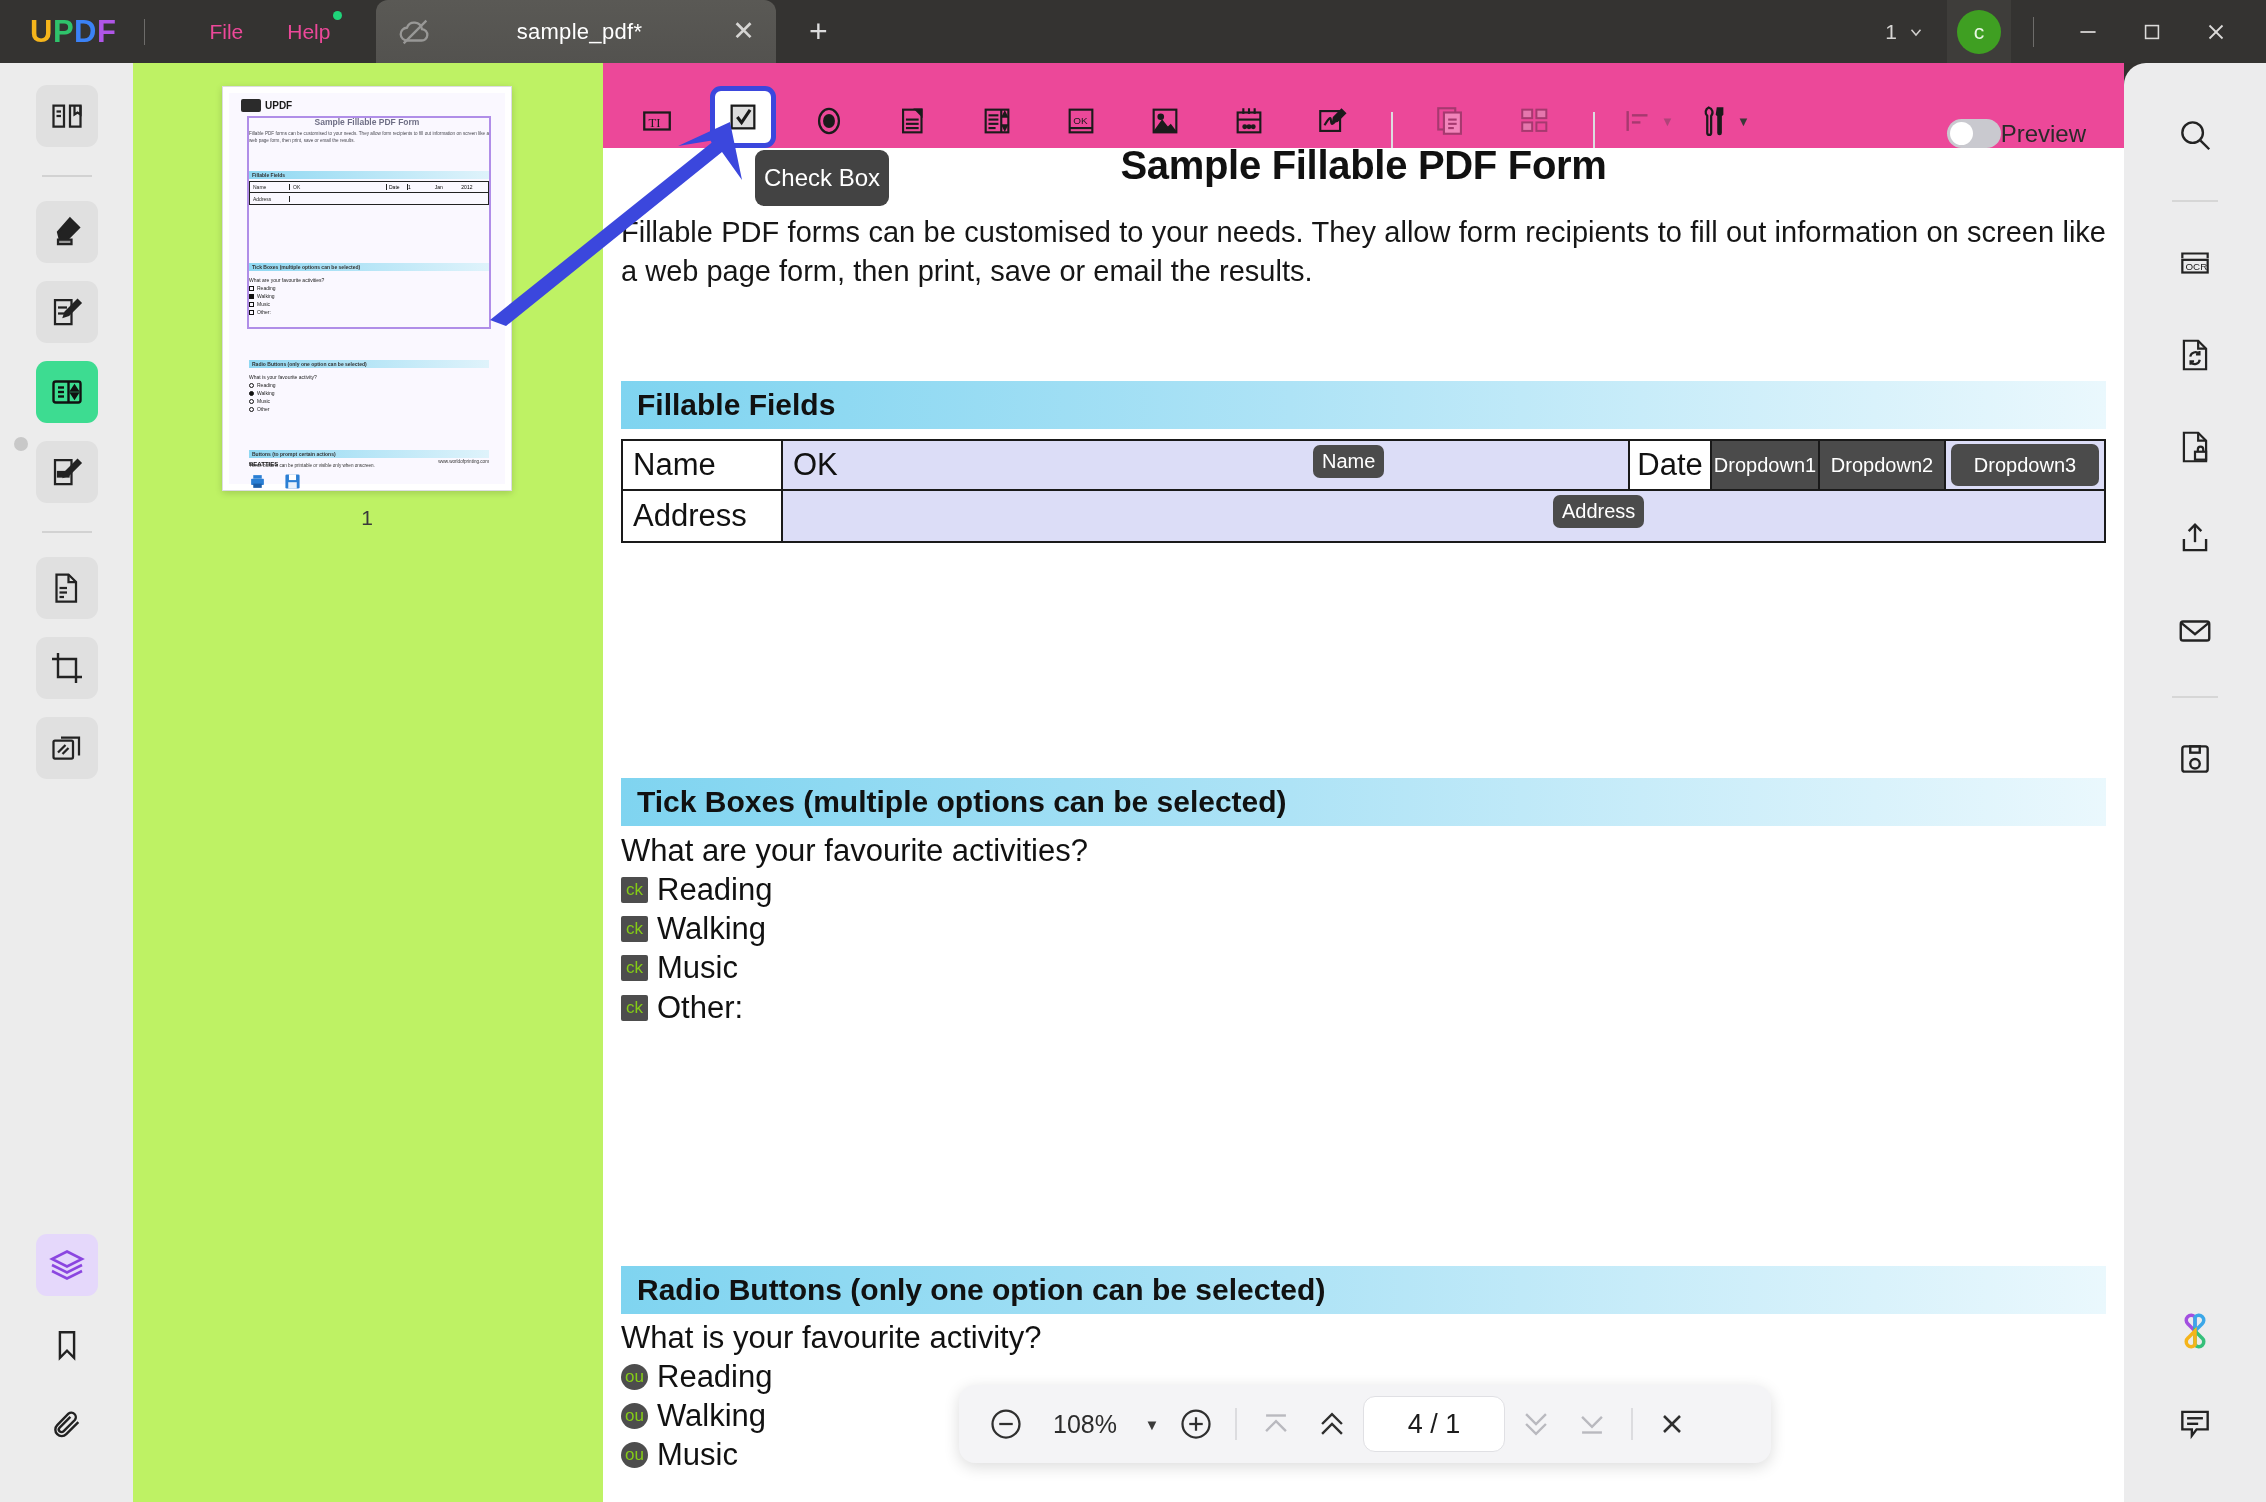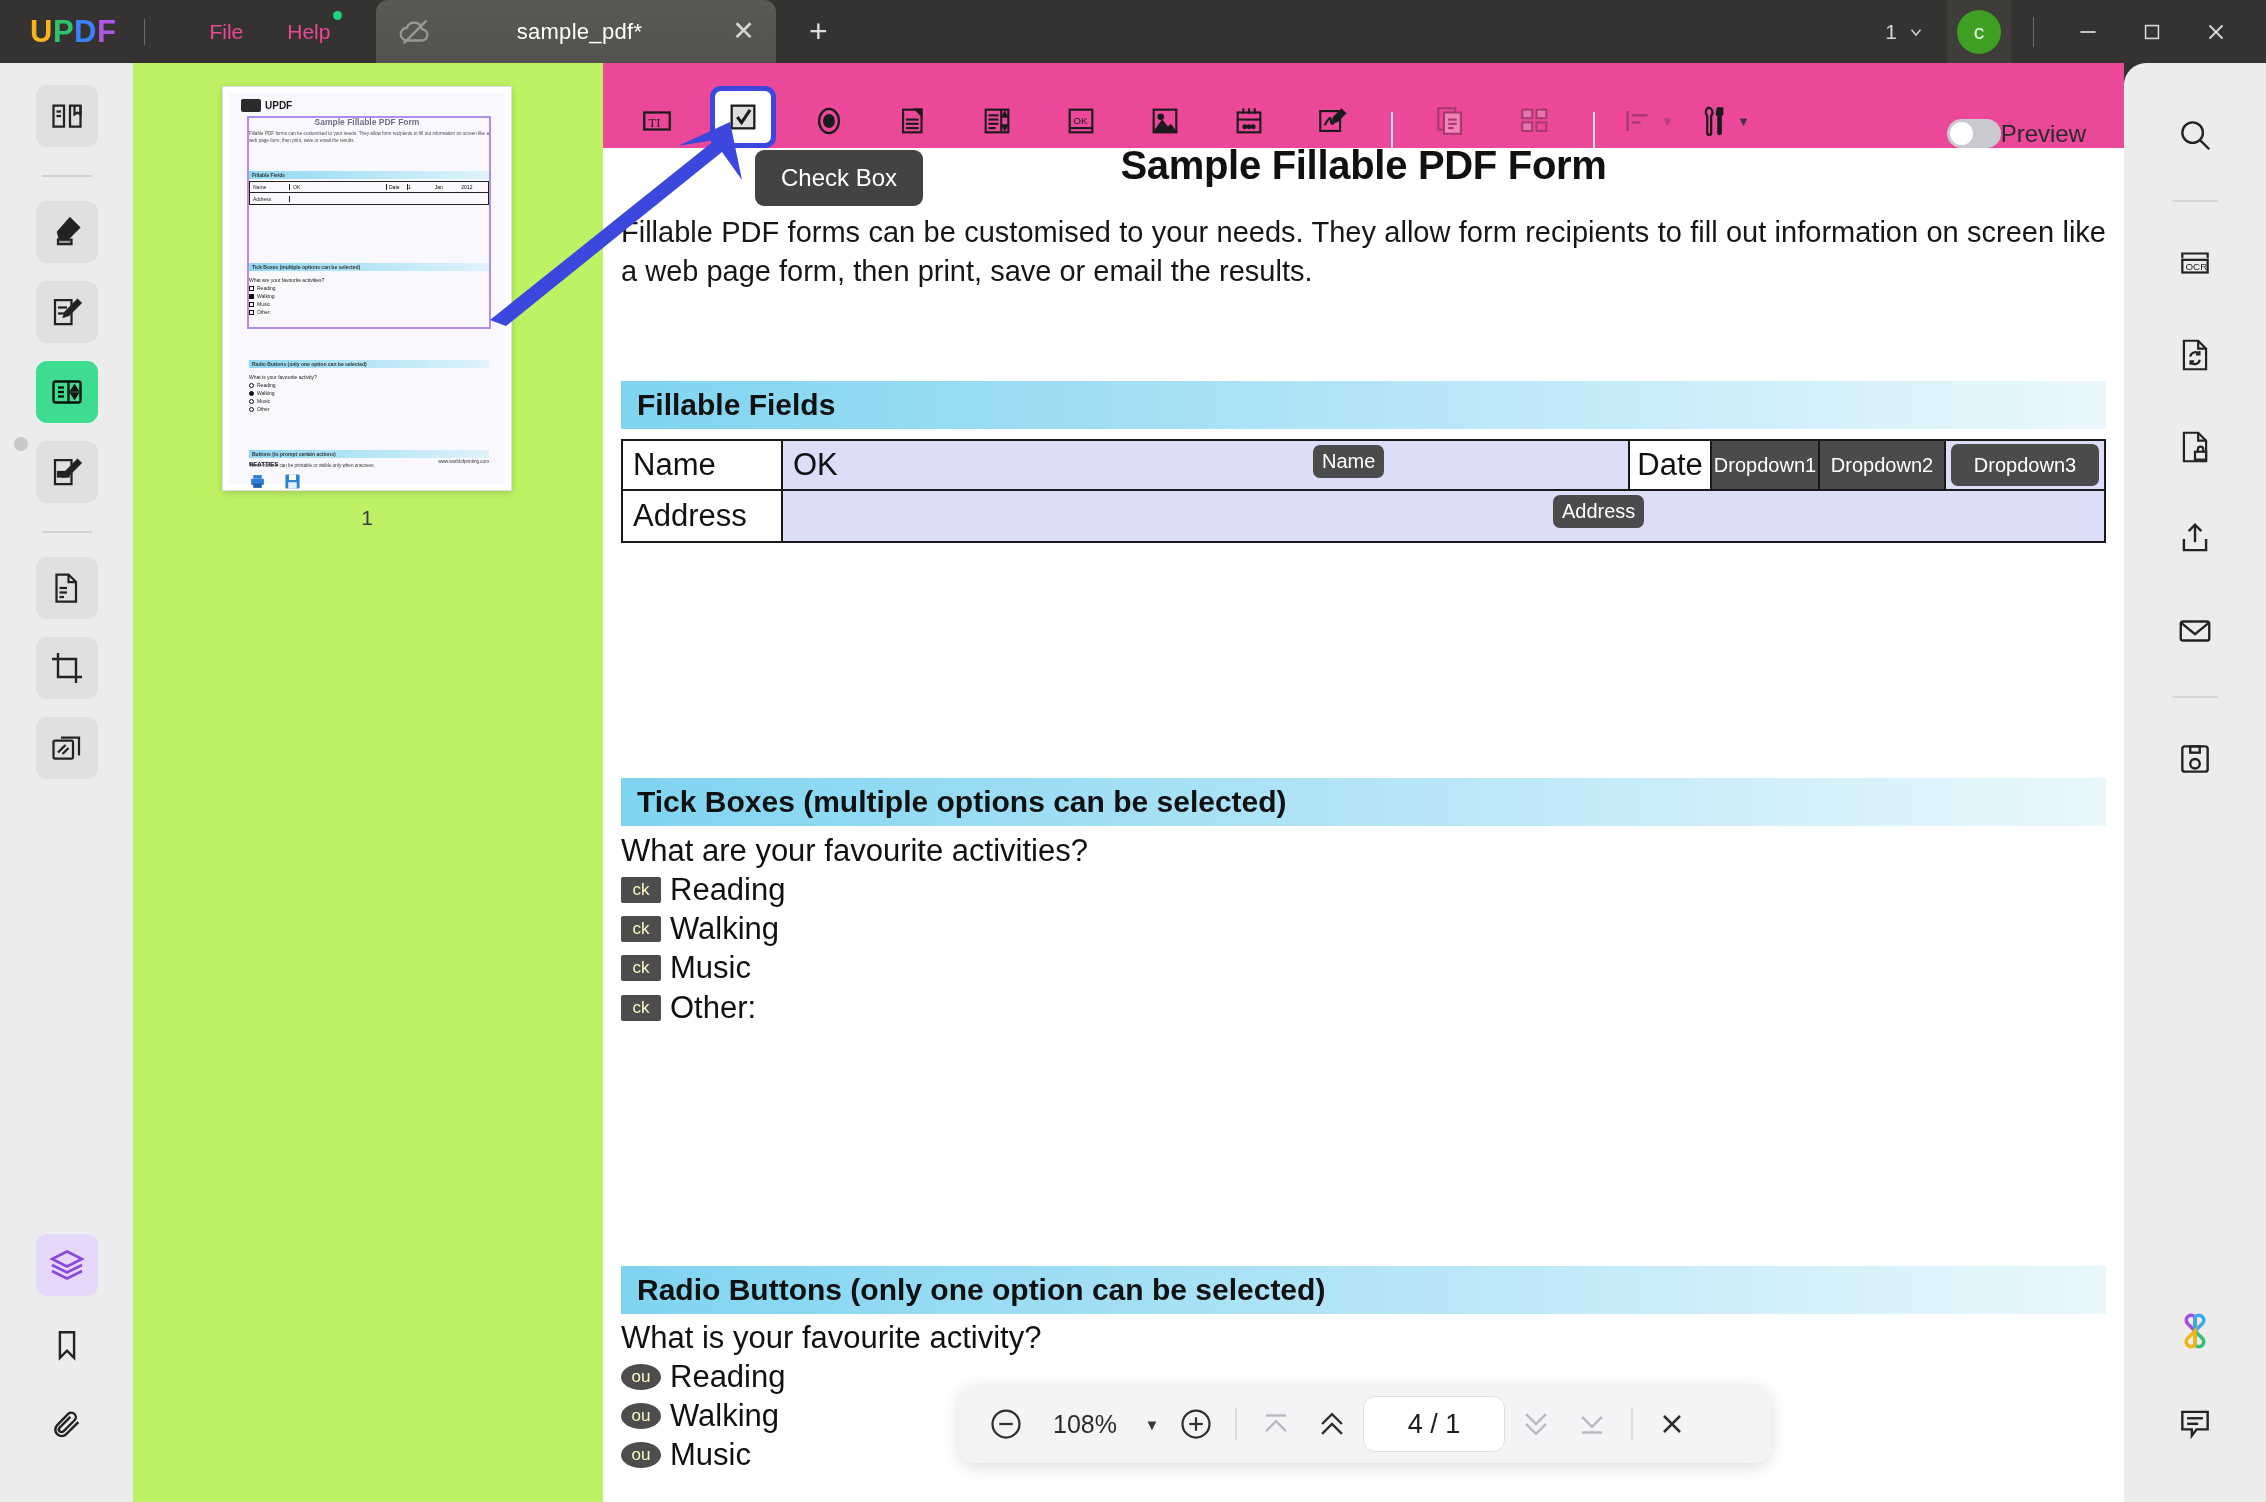--- a/index.html
+++ b/index.html
@@ -188,21 +188,21 @@
     position:absolute; background:#4b4b4b; color:#fff; font-size:20px;
     padding:5px 9px; border-radius:7px; white-space:nowrap; z-index:5;
   }
   .pin.sq{ border-radius:4px; }
   .q-text{ position:absolute; left:18px; font-size:31px; color:#111; }
   .opt-row{
     position:absolute; left:18px; display:flex; align-items:center; gap:9px;
     font-size:31px; color:#111;
   }
   .opt-mark{
-    width:40px; height:26px; background:#4d4d4d; color:#fef9c3; font-size:17px;
+    width:27px; height:26px; background:#4d4d4d; color:#84cc16; font-size:17px;
     display:flex; align-items:center; justify-content:center; overflow:hidden;
     border-radius:2px;
   }
   .opt-mark.round{ border-radius:50%; }
   .other-field{
     position:absolute; background:#dcddf7; height:42px;
   }
 
   
   .bottom-bar{
@@ -229,21 +229,21 @@
   .rr-btn{ width:62px;height:62px;display:flex;align-items:center;justify-content:center;
     margin-bottom:30px; color:#232323;}
   .rr-div{ width:46px;height:2px;background:#d6d6d6;margin:4px 0 30px;}
   .rr-spacer{ flex:1; }
 
   
   .ann-arrow{ position:absolute; left:480px; top:120px; z-index:40; pointer-events:none;}
   .tooltip{
     position:absolute; left:755px; top:150px; z-index:41;
     background:#434343; color:#fff; font-size:24px;
-    padding:14px 26px; border-radius:9px; white-space:nowrap;
+    padding:14px 9px; border-radius:9px; white-space:nowrap;
   }
   svg{ display:block; }
 </style>
 </head>
 <body>
 
 <div class="titlebar">
   <div class="logo">
     <span>U</span>
     <span>P</span>

